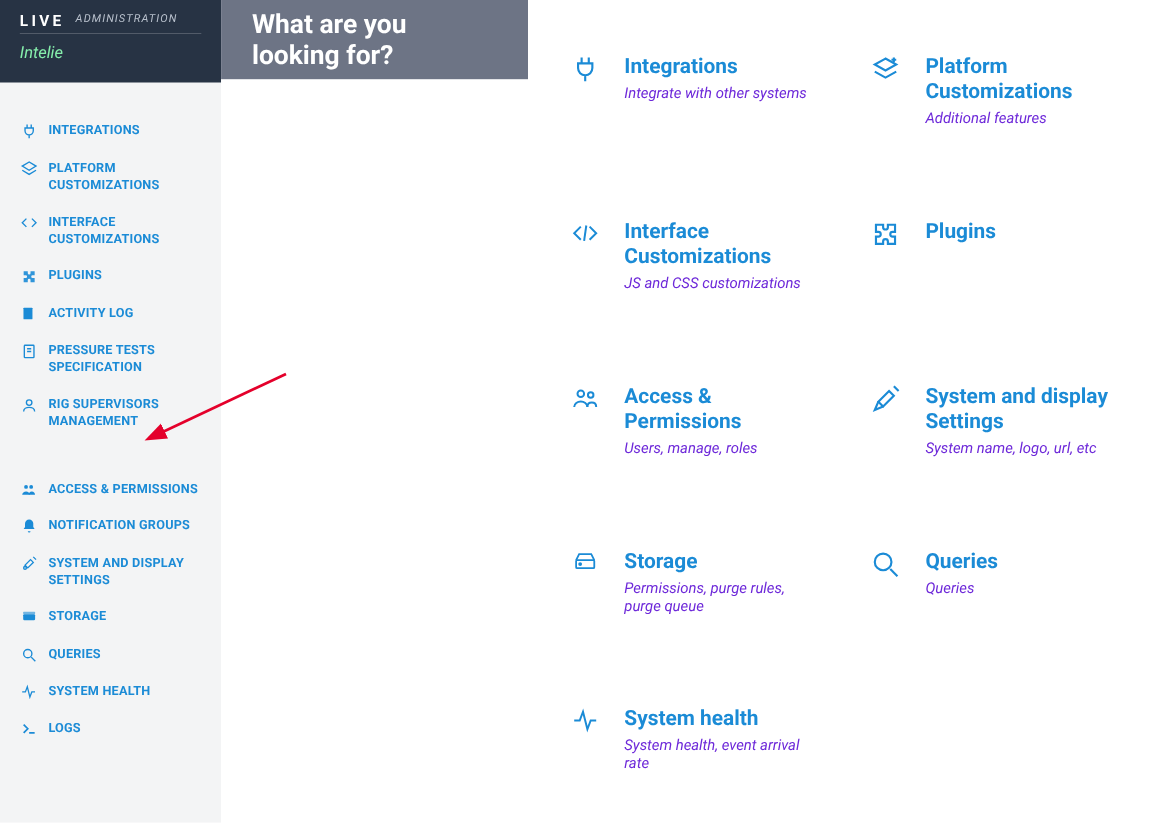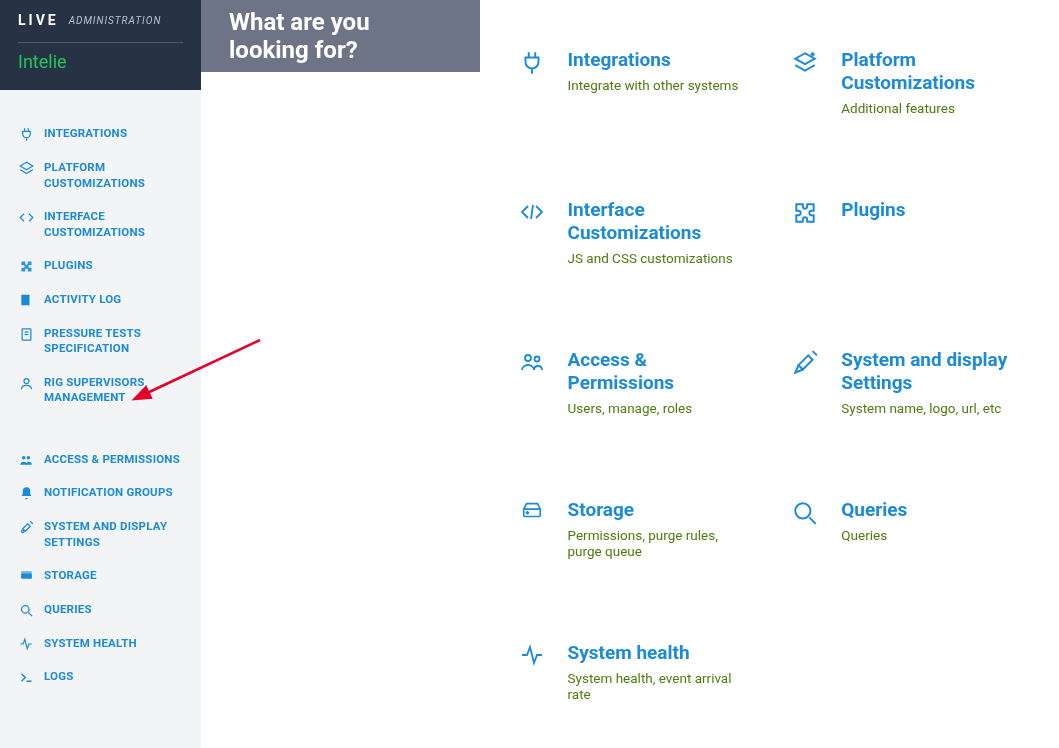--- a/index.html
+++ b/index.html
@@ -24,41 +24,42 @@
     flex-direction: column;
     flex-shrink: 0;
   }
   .sidebar-header {
     background: #273344;
     padding: 12px 18px 18px 18px;
     color: #ffffff;
   }
   .brand-row {
     display: flex;
-    align-items: center;
+    align-items: flex-start;
     gap: 10px;
     border-bottom: 1px solid rgba(255,255,255,0.2);
-    padding-bottom: 14px;
+    padding-bottom: 2px;
     margin-bottom: 8px;
   }
   .brand-logo {
     font-weight: 700;
     letter-spacing: 3px;
     font-size: 14px;
     color: #ffffff;
   }
   .brand-section {
     font-size: 10px;
     letter-spacing: 1px;
     color: #b8c0cc;
     font-style: italic;
   }
   .brand-tenant {
-    font-size: 18px;
-    color: #22c55e;
+    font-size: 15px;
+    color: #86efac;
+    font-style: italic;
   }
   .sidebar-nav {
     padding: 28px 8px 10px 8px;
     display: flex;
     flex-direction: column;
     gap: 2px;
   }
   .nav-item {
     display: flex;
     align-items: flex-start;
@@ -123,22 +124,23 @@
     padding-top: 2px;
   }
   .card-body { flex: 1; }
   .card-title {
     color: #1b8bd6;
     font-size: 19px;
     font-weight: 700;
     margin-bottom: 6px;
   }
   .card-desc {
-    color: #4d7c0f;
+    color: #6d28d9;
     font-size: 13.5px;
+    font-style: italic;
   }
   svg { display:block; }
 
   
   .arrow-annot {
     position: absolute;
     left: 130px;
     top: 330px;
     pointer-events: none;
   }

